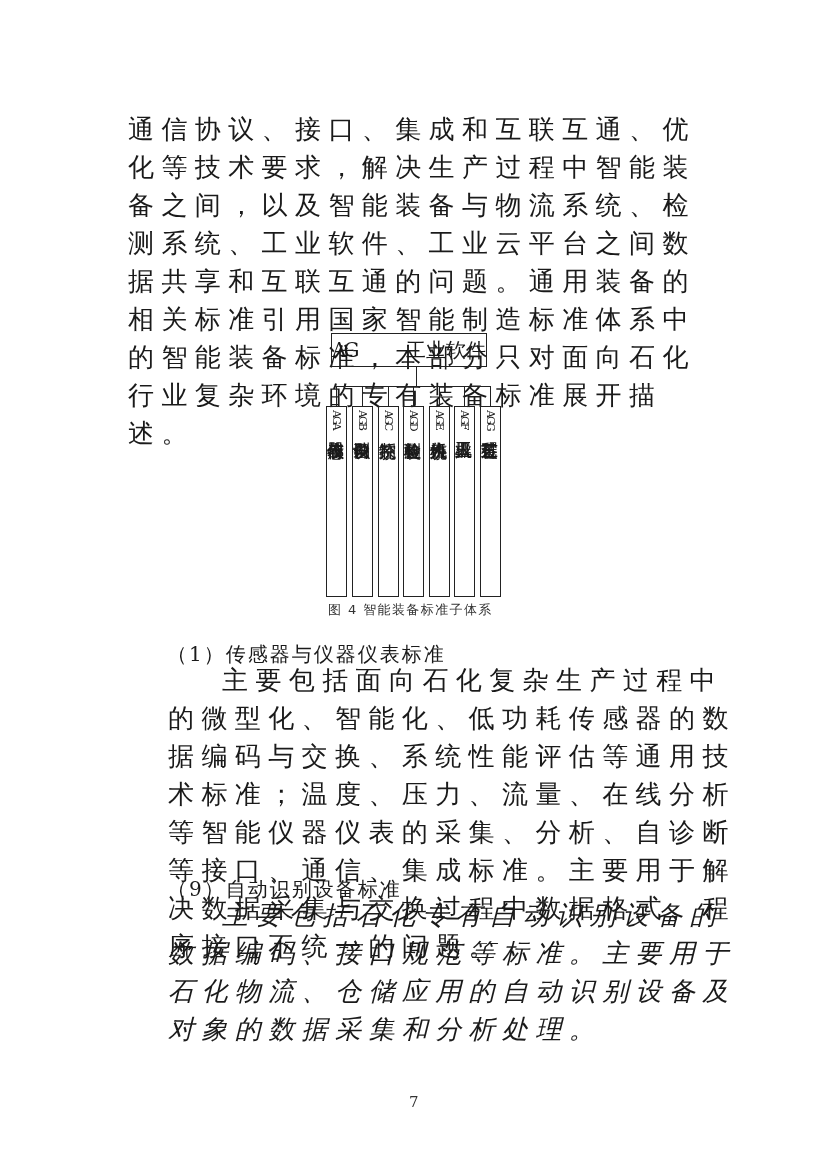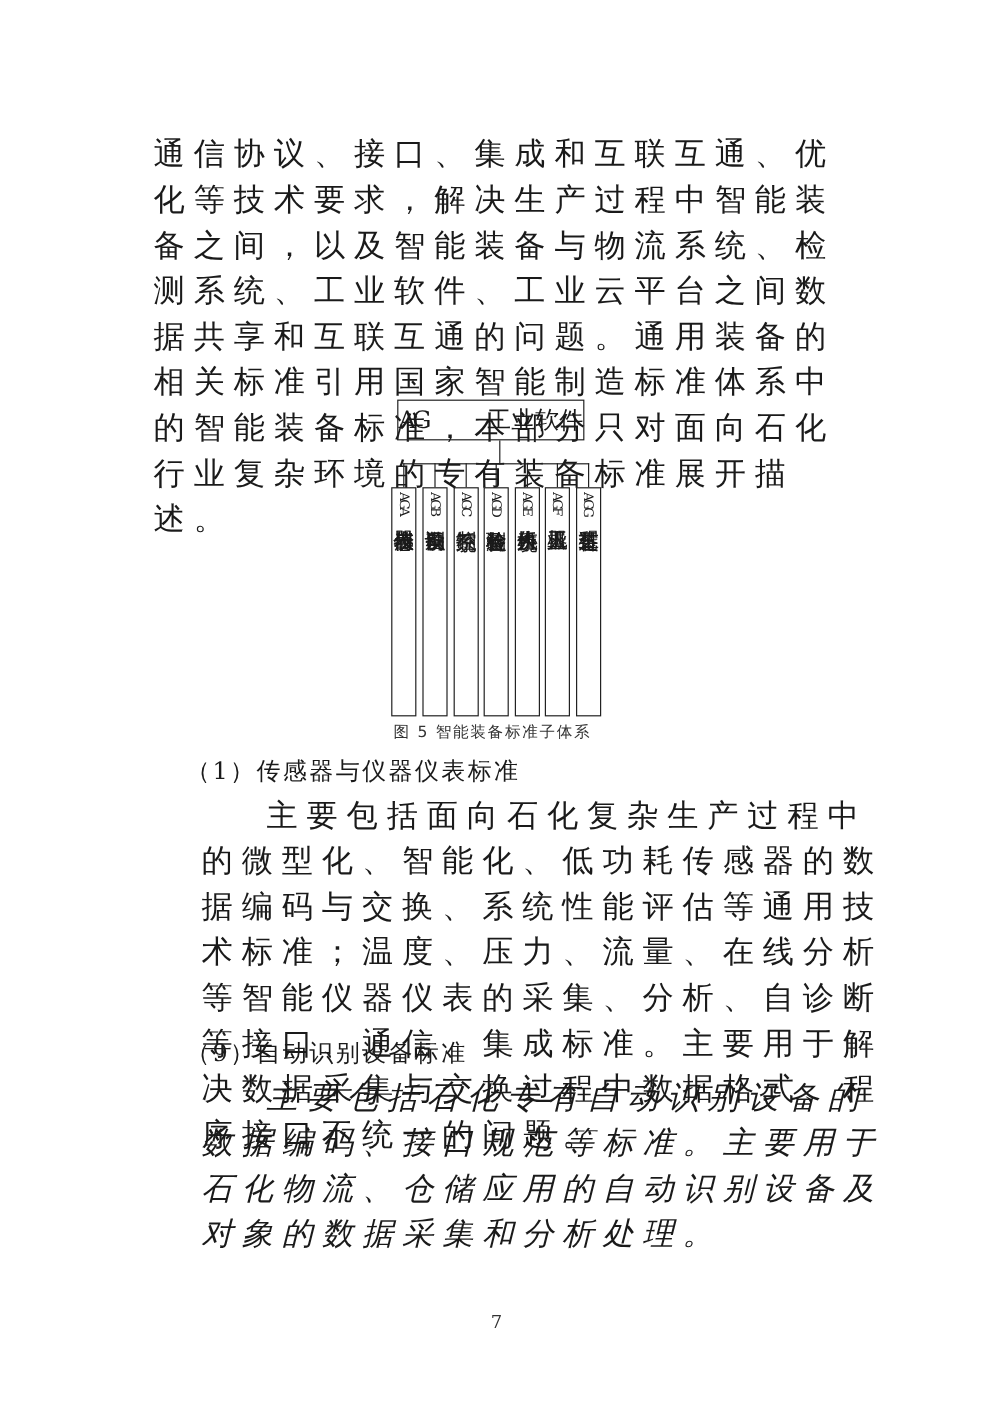--- a/index.html
+++ b/index.html
@@ -1,20 +1,20 @@
 <!DOCTYPE html>
 <html><head>
 <meta charset="utf-8">
 <style>
   html, body { margin: 0; padding: 0; background: #ffffff; }
   body { width: 826px; height: 1169px; position: relative; overflow: hidden;
          font-family: "DejaVu Serif", "Liberation Serif", serif; color: #1a1a1a; }
   .para { position: absolute; left: 128px; width: 580px; font-size: 26px;
           line-height: 38px; letter-spacing: 7.4px; margin: 0; white-space: normal; word-break: break-all; }
-  .heading { position: absolute; left: 155px; font-size: 20px; line-height: 38px; letter-spacing: 2px; margin:0; }
+  .heading { position: absolute; left: 155px; font-size: 20px; line-height: 38px; letter-spacing: 2px; margin:12px; }
   .indent { text-indent: 54px; margin-left: 40px; }
   #p1 { top: 110px; }
   #h1 { top: 623px; }
   #p2 { top: 661px; }
   #h2 { top: 858px; }
   #p3 { top: 896px; font-style: italic; }
 
   .diagram { position: absolute; left: 0; top: 0; width: 826px; height: 1169px; pointer-events: none; }
   .root-box { position: absolute; left: 331px; top: 333px; width: 156px; height: 34px;
               border: 1.3px solid #222; box-sizing: border-box; display: flex; align-items: center;
@@ -66,21 +66,21 @@
     <div class="vt"><span class="c">AGE</span><span>人机协作系统</span></div>
   </div>
   <div class="child" style="left:454px;">
     <div class="vt"><span class="c">AGF</span><span>工业机器人</span></div>
   </div>
   <div class="child" style="left:480px;">
     <div class="vt"><span class="c">AGG</span><span>工艺过程装备</span></div>
   </div>
 </div>
 
-<div class="caption">图 5  智能装备标准子体系</div>
+<div class="caption">图 4  智能装备标准子体系</div>
 
 <p id="h1" class="heading">（1）传感器与仪器仪表标准</p>
 <p id="p2" class="para indent">主要包括面向石化复杂生产过程中的微型化、智能化、低功耗传感器的数据编码与交换、系统性能评估等通用技术标准；温度、压力、流量、在线分析等智能仪器仪表的采集、分析、自诊断等接口、通信、集成标准。主要用于解决数据采集与交换过程中数据格式、程序接口不统一的问题。</p>
 
 <p id="h2" class="heading">（9）自动识别设备标准</p>
 <p id="p3" class="para indent">主要包括石化专有自动识别设备的数据编码、接口规范等标准。主要用于石化物流、仓储应用的自动识别设备及对象的数据采集和分析处理。</p>
 
 <div class="page-num">7</div>
 
 </body></html>

